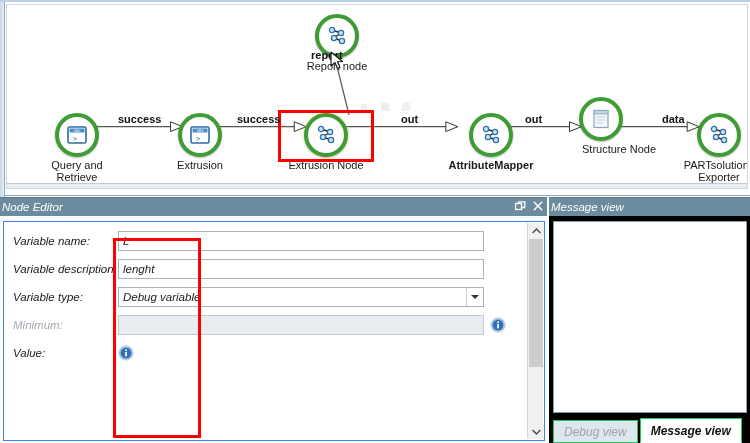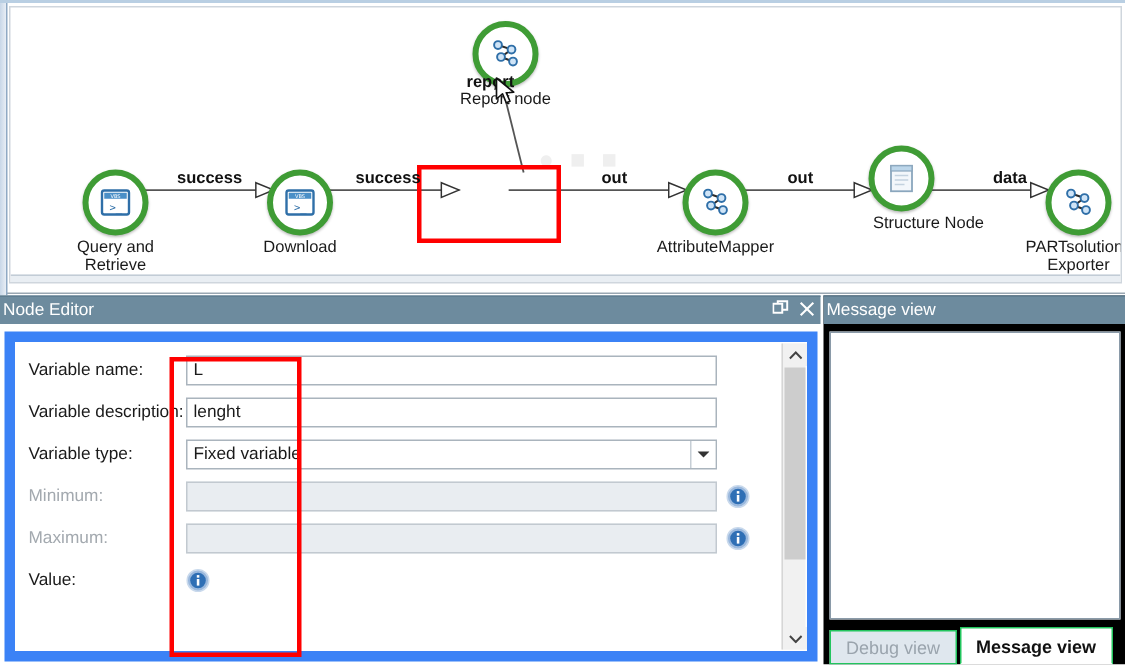--- a/index.html
+++ b/index.html
@@ -78,21 +78,21 @@
   }
   svg.wires { position: absolute; left: 0; top: 0; width: 100%; height: 100%; }
   .watermark {
     position: absolute; left: 352px; top: 92px;
     font-size: 17px; letter-spacing: 3px; color: #efefef;
     font-weight: bold; user-select: none;
   }
   .mouse-cursor { position: absolute; left: 323px; top: 46px; }
 
   
-  #dock { position: absolute; left: 0; top: 197px; width: 688px; height: 246px; background:#ffffff; }
+  #dock { position: absolute; left: 0; top: 197px; width: 688px; height: 246px; background:#ffffff;font-style:italic; }
 
   .pane-header {
     height: 19px;
     background: #6d8b9e;
     color: #ffffff;
     font-size: 11.5px;
     line-height: 19px;
     padding-left: 2px;
     position: relative;
     border-top: 1px solid #5f7d90;
@@ -103,21 +103,21 @@
     display: flex; align-items: center; gap: 7px;
   }
   .hdr-btn { cursor: default; line-height: 1; color: #fff; }
 
   #node-editor {
     position: absolute; left: 0; top: 0; width: 547px; height: 246px;
     background: #ffffff;
   }
   #ne-body {
     position: absolute; left: 3px; top: 24px; right: 2px; bottom: 2px;
-    border: 7px solid #3b82f6;
+    border: 1px solid #3b82f6;
     background: #ffffff;
     overflow: hidden;
   }
   #ne-scrollhost {
     position: absolute; left: 0; top: 0; right: 0; bottom: 0;
   }
   .form-rows {
     position: absolute; left: 0; top: 6px; right: 30px; bottom: 0;
   }
   .frow {
@@ -251,88 +251,105 @@
         <div class="disc-wrap">
           <div class="disc">
             <svg width="22" height="22" viewBox="0 0 22 22">
               <rect x="2" y="3" width="18" height="16" rx="1.5" fill="#ffffff" stroke="#2f6fa8" stroke-width="1.6"></rect>
               <rect x="3.5" y="4.5" width="15" height="4" fill="#4a8fc7"></rect>
               <text x="11" y="8" font-size="3.4" fill="#fff" text-anchor="middle" font-family="DejaVu Sans, sans-serif">VBS</text>
               <text x="7" y="16.5" font-size="7" fill="#2f6fa8" font-family="DejaVu Sans Mono, monospace">&gt;_</text>
             </svg>
           </div>
         </div>
-        <div class="caption">Download</div>
-      </div>
-
-      <div class="selbox" style="left:271px; top:105px; width:96px; height:52px;"></div>
-
-      <div class="node" style="left:330px; top:9px;">
-        <div class="disc-wrap">
+        <div class="caption">Extrusion</div>
+      </div>
+
+      <div class="node" style="left:319px; top:108px;">
+        <div class="disc-wrap">
+          <div class="glow"></div>
           <div class="disc">
             <svg width="24" height="24" viewBox="0 0 24 24">
               <line x1="7" y1="6" x2="16" y2="9" stroke="#2b2b2b" stroke-width="1.4"></line>
               <line x1="16" y1="9" x2="9" y2="14" stroke="#2b2b2b" stroke-width="1.4"></line>
               <line x1="9" y1="14" x2="17" y2="17" stroke="#2b2b2b" stroke-width="1.4"></line>
               <circle cx="7" cy="6" r="2.6" fill="#cfe4f7" stroke="#2f6fa8" stroke-width="1.3"></circle>
               <circle cx="16" cy="9" r="2.6" fill="#cfe4f7" stroke="#2f6fa8" stroke-width="1.3"></circle>
               <circle cx="9" cy="14" r="2.6" fill="#cfe4f7" stroke="#2f6fa8" stroke-width="1.3"></circle>
               <circle cx="17" cy="17" r="2.6" fill="#cfe4f7" stroke="#2f6fa8" stroke-width="1.3"></circle>
             </svg>
           </div>
         </div>
-        <div class="caption">Report node</div>
-      </div>
-
-      <div class="node" style="left:470px; top:108px;">
+        <div class="caption">Extrusion Node</div>
+      </div>
+      <div class="selbox" style="left:271px; top:105px; width:96px; height:52px;"></div>
+
+      <div class="node" style="left:330px; top:9px;">
         <div class="disc-wrap">
           <div class="disc">
             <svg width="24" height="24" viewBox="0 0 24 24">
               <line x1="7" y1="6" x2="16" y2="9" stroke="#2b2b2b" stroke-width="1.4"></line>
               <line x1="16" y1="9" x2="9" y2="14" stroke="#2b2b2b" stroke-width="1.4"></line>
               <line x1="9" y1="14" x2="17" y2="17" stroke="#2b2b2b" stroke-width="1.4"></line>
               <circle cx="7" cy="6" r="2.6" fill="#cfe4f7" stroke="#2f6fa8" stroke-width="1.3"></circle>
               <circle cx="16" cy="9" r="2.6" fill="#cfe4f7" stroke="#2f6fa8" stroke-width="1.3"></circle>
               <circle cx="9" cy="14" r="2.6" fill="#cfe4f7" stroke="#2f6fa8" stroke-width="1.3"></circle>
               <circle cx="17" cy="17" r="2.6" fill="#cfe4f7" stroke="#2f6fa8" stroke-width="1.3"></circle>
             </svg>
           </div>
         </div>
-        <div class="caption">AttributeMapper</div>
-      </div>
-
-      <div class="node" style="left:594px; top:92px;text-align:right;">
-        <div class="disc-wrap">
-          <div class="disc">
-            <svg width="22" height="22" viewBox="0 0 22 22">
-              <rect x="4" y="2.5" width="14" height="17" fill="#f3f7fb" stroke="#8aa6bd" stroke-width="1.2"></rect>
-              <rect x="4" y="2.5" width="14" height="3.5" fill="#bcd6ea" stroke="#8aa6bd" stroke-width="0.8"></rect>
-              <line x1="6.5" y1="9" x2="15.5" y2="9" stroke="#c3d2df" stroke-width="1"></line>
-              <line x1="6.5" y1="12" x2="15.5" y2="12" stroke="#c3d2df" stroke-width="1"></line>
-              <line x1="6.5" y1="15" x2="13" y2="15" stroke="#c3d2df" stroke-width="1"></line>
-            </svg>
-          </div>
-        </div>
-        <div class="caption">Structure Node</div>
-      </div>
-
-      <div class="node" style="left:712px; top:108px;">
+        <div class="caption">Report node</div>
+      </div>
+
+      <div class="node" style="left:484px; top:108px;font-weight:bold;">
         <div class="disc-wrap">
           <div class="disc">
             <svg width="24" height="24" viewBox="0 0 24 24">
               <line x1="7" y1="6" x2="16" y2="9" stroke="#2b2b2b" stroke-width="1.4"></line>
               <line x1="16" y1="9" x2="9" y2="14" stroke="#2b2b2b" stroke-width="1.4"></line>
               <line x1="9" y1="14" x2="17" y2="17" stroke="#2b2b2b" stroke-width="1.4"></line>
               <circle cx="7" cy="6" r="2.6" fill="#cfe4f7" stroke="#2f6fa8" stroke-width="1.3"></circle>
               <circle cx="16" cy="9" r="2.6" fill="#cfe4f7" stroke="#2f6fa8" stroke-width="1.3"></circle>
               <circle cx="9" cy="14" r="2.6" fill="#cfe4f7" stroke="#2f6fa8" stroke-width="1.3"></circle>
               <circle cx="17" cy="17" r="2.6" fill="#cfe4f7" stroke="#2f6fa8" stroke-width="1.3"></circle>
             </svg>
           </div>
         </div>
+        <div class="caption">AttributeMapper</div>
+      </div>
+
+      <div class="node" style="left:594px; top:92px;text-align:right;">
+        <div class="disc-wrap">
+          <div class="disc">
+            <svg width="22" height="22" viewBox="0 0 22 22">
+              <rect x="4" y="2.5" width="14" height="17" fill="#f3f7fb" stroke="#8aa6bd" stroke-width="1.2"></rect>
+              <rect x="4" y="2.5" width="14" height="3.5" fill="#bcd6ea" stroke="#8aa6bd" stroke-width="0.8"></rect>
+              <line x1="6.5" y1="9" x2="15.5" y2="9" stroke="#c3d2df" stroke-width="1"></line>
+              <line x1="6.5" y1="12" x2="15.5" y2="12" stroke="#c3d2df" stroke-width="1"></line>
+              <line x1="6.5" y1="15" x2="13" y2="15" stroke="#c3d2df" stroke-width="1"></line>
+            </svg>
+          </div>
+        </div>
+        <div class="caption">Structure Node</div>
+      </div>
+
+      <div class="node" style="left:712px; top:108px;">
+        <div class="disc-wrap">
+          <div class="disc">
+            <svg width="24" height="24" viewBox="0 0 24 24">
+              <line x1="7" y1="6" x2="16" y2="9" stroke="#2b2b2b" stroke-width="1.4"></line>
+              <line x1="16" y1="9" x2="9" y2="14" stroke="#2b2b2b" stroke-width="1.4"></line>
+              <line x1="9" y1="14" x2="17" y2="17" stroke="#2b2b2b" stroke-width="1.4"></line>
+              <circle cx="7" cy="6" r="2.6" fill="#cfe4f7" stroke="#2f6fa8" stroke-width="1.3"></circle>
+              <circle cx="16" cy="9" r="2.6" fill="#cfe4f7" stroke="#2f6fa8" stroke-width="1.3"></circle>
+              <circle cx="9" cy="14" r="2.6" fill="#cfe4f7" stroke="#2f6fa8" stroke-width="1.3"></circle>
+              <circle cx="17" cy="17" r="2.6" fill="#cfe4f7" stroke="#2f6fa8" stroke-width="1.3"></circle>
+            </svg>
+          </div>
+        </div>
         <div class="caption">
           <span>PARTsolutions</span><br>
           <span>Exporter</span>
         </div>
       </div>
 
       <div class="edge-label" style="left:111px; top:108px;">success</div>
       <div class="edge-label" style="left:230px; top:108px;">success</div>
       <div class="edge-label" style="left:304px; top:44px;">report</div>
       <div class="edge-label" style="left:394px; top:108px;">out</div>
@@ -381,21 +398,21 @@
 
             <div class="frow">
               <div class="flabel">Variable description:</div>
               <div class="finput">lenght</div>
               <div class="info-spacer"></div>
             </div>
 
             <div class="frow">
               <div class="flabel">Variable type:</div>
               <div class="finput fcombo">
-                <span>Fixed variable</span>
+                <span>Debug variable</span>
                 <span class="caret">
                   <svg width="8" height="6" viewBox="0 0 8 6">
                       <path d="M0,1 L4,5 L8,1 Z" fill="#333"></path>
                     </svg>
                 </span>
               </div>
               <div class="info-spacer"></div>
             </div>
 
             <div class="frow">
@@ -404,32 +421,20 @@
               <span class="info-ico">
                 <svg width="16" height="16" viewBox="0 0 16 16">
                   <circle cx="8" cy="8" r="7.2" fill="#9ab8dd" stroke="#c9d9ec" stroke-width="1"></circle>
                   <circle cx="8" cy="8" r="5.2" fill="#2f6fb5"></circle>
                   <rect x="7.2" y="4.4" width="1.7" height="1.7" fill="#ffffff"></rect>
                   <rect x="7.2" y="7" width="1.7" height="4.4" fill="#ffffff"></rect>
                 </svg>
               </span>
             </div>
 
-            <div class="frow">
-              <div class="flabel disabled">Maximum:</div>
-              <div class="finput disabled"></div>
-              <span class="info-ico">
-                <svg width="16" height="16" viewBox="0 0 16 16">
-                  <circle cx="8" cy="8" r="7.2" fill="#9ab8dd" stroke="#c9d9ec" stroke-width="1"></circle>
-                  <circle cx="8" cy="8" r="5.2" fill="#2f6fb5"></circle>
-                  <rect x="7.2" y="4.4" width="1.7" height="1.7" fill="#ffffff"></rect>
-                  <rect x="7.2" y="7" width="1.7" height="4.4" fill="#ffffff"></rect>
-                </svg>
-              </span>
-            </div>
 
             <div class="frow">
               <div class="flabel">Value:</div>
               <span class="info-ico">
                 <svg width="16" height="16" viewBox="0 0 16 16">
                   <circle cx="8" cy="8" r="7.2" fill="#9ab8dd" stroke="#c9d9ec" stroke-width="1"></circle>
                   <circle cx="8" cy="8" r="5.2" fill="#2f6fb5"></circle>
                   <rect x="7.2" y="4.4" width="1.7" height="1.7" fill="#ffffff"></rect>
                   <rect x="7.2" y="7" width="1.7" height="4.4" fill="#ffffff"></rect>
                 </svg>

